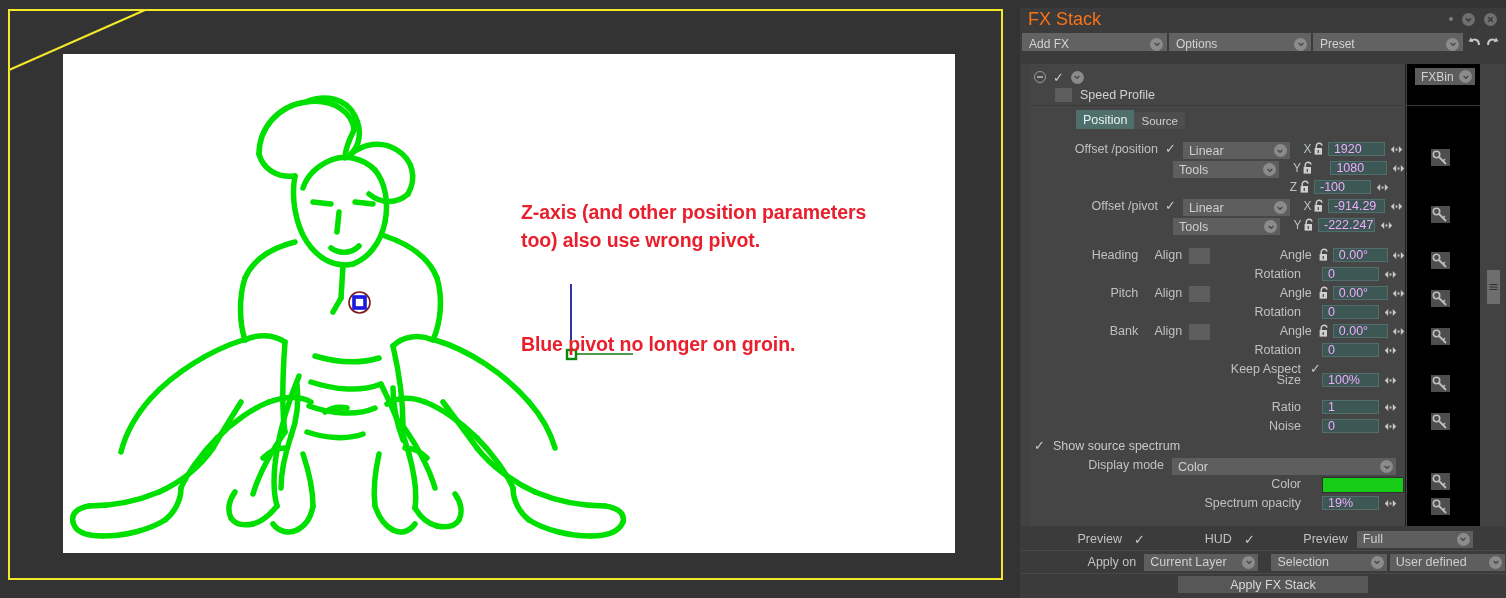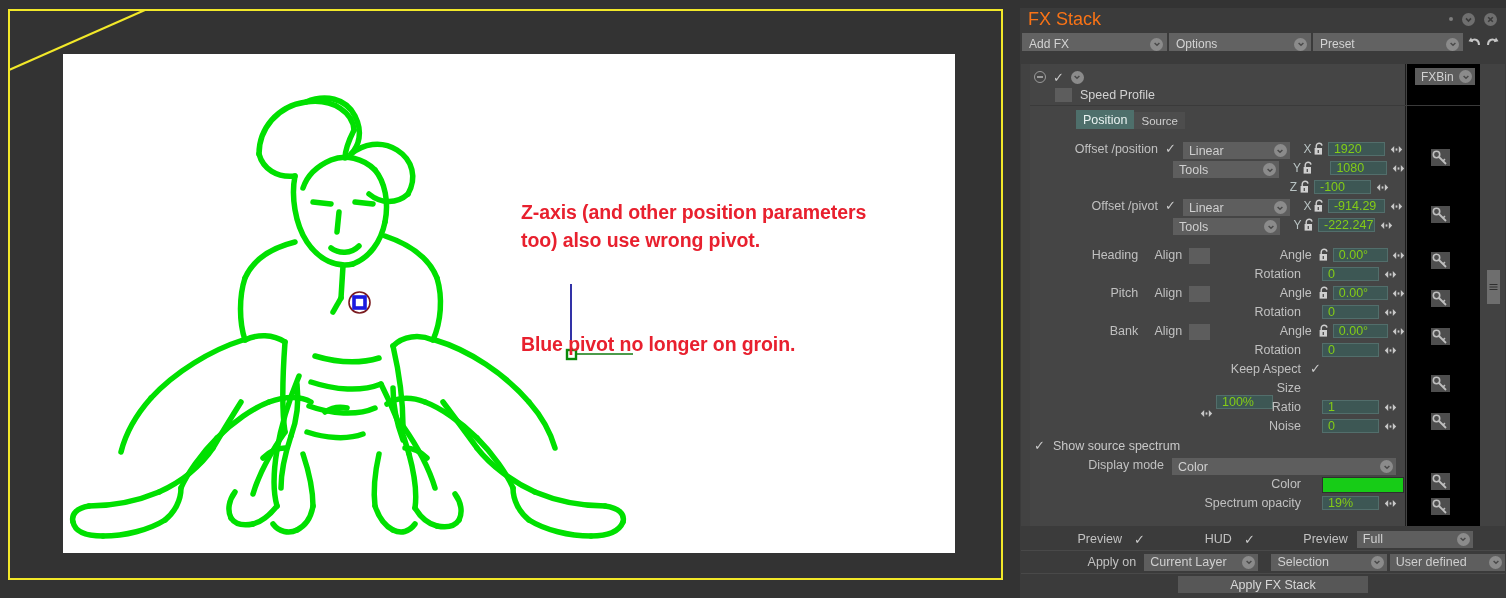--- a/index.html
+++ b/index.html
@@ -153,21 +153,21 @@
   .selbox {
     background: #5e5e5e; height: 17px; display: flex; align-items: center;
     padding: 0 3px 0 6px; font-size: 12.5px; color: #cfcfcf;
   }
   .selbox .lbl { flex: 1; }
   .axis { width: 11px; text-align: center; font-size: 12px; color: #b9c3c3; }
   .lock { width: 12px; height: 14px; }
   .field {
     background: #3d5754; border: 1px solid #526e6b; height: 14px;
     display: flex; align-items: center; padding-left: 5px;
-    font-size: 12.5px; color: #84cc16;
+    font-size: 12.5px; color: #f0abfc;
   }
   .spin { width: 15px; height: 14px; display:flex; align-items:center; justify-content:center; }
   .keyicon { position: absolute; width: 19px; height: 17px; background: #4e4e4e; }
 
   
   #footer { position: absolute; left: 1px; top: 520px; width: 484px; height: 70px; }
   .frow {
     position: absolute; left: 0; width: 484px; height: 22px;
     display: flex; align-items: center; background: #3b3b3b;
   }
@@ -626,21 +626,21 @@
                 <rect x="5.6" y="3.4" width="1.8" height="2.2" fill="#c8c8c8"></rect>
               </svg>
           </span>
         </div>
 
         <div class="prow" style="left:165px; top:298px; width:211px;">
           <span class="rlabel" style="width:106px;">Keep Aspect</span>
           <span class="ckmark" style="margin-left:9px;">✓</span>
         </div>
 
-        <div class="prow" style="left:165px; top:317px; width:211px;flex-direction:column;">
+        <div class="prow" style="left:165px; top:309px; width:211px;">
           <span class="rlabel" style="width:106px;">Size</span>
           <span class="field" style="margin-left:21px; width:57px;">100%</span>
           <span class="spin" style="margin-left:4px;">
             <svg width="13" height="9" viewBox="0 0 13 9">
                 <path d="M4.2 1 L4.2 8 L0.8 4.5 Z" fill="#c8c8c8"></path>
                 <path d="M8.8 1 L8.8 8 L12.2 4.5 Z" fill="#c8c8c8"></path>
                 <rect x="5.6" y="3.4" width="1.8" height="2.2" fill="#c8c8c8"></rect>
               </svg>
           </span>
         </div>

